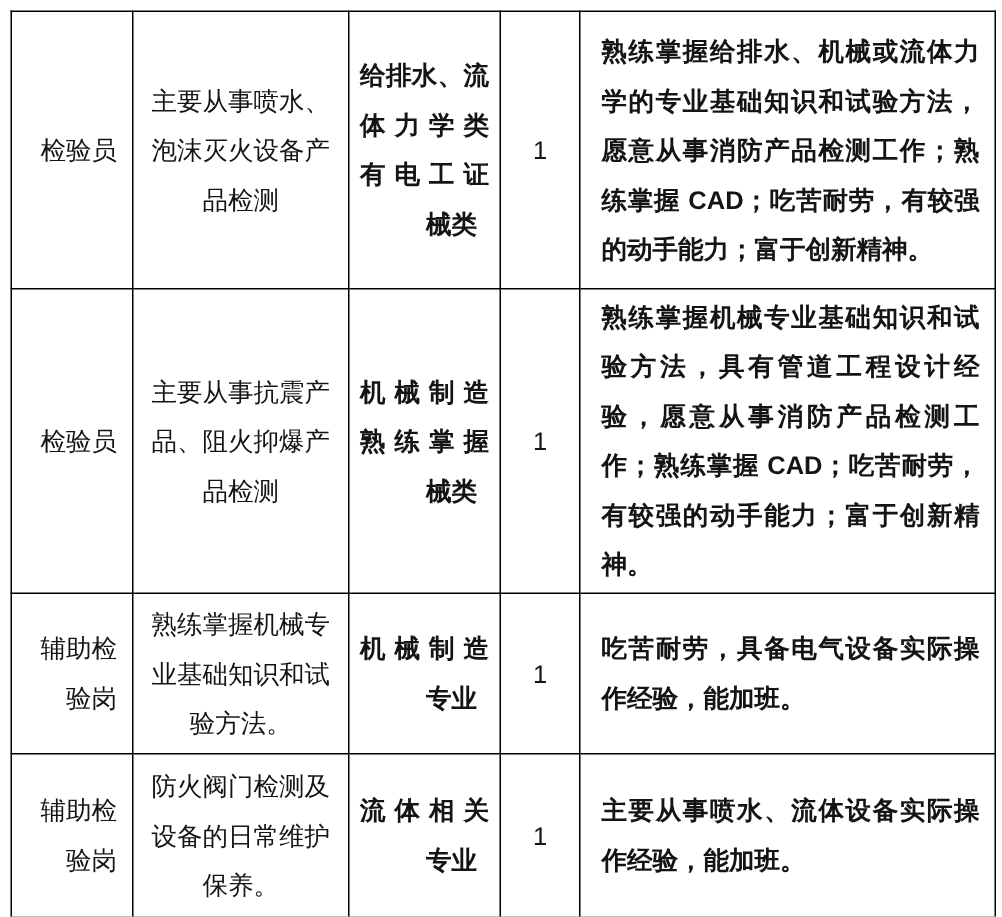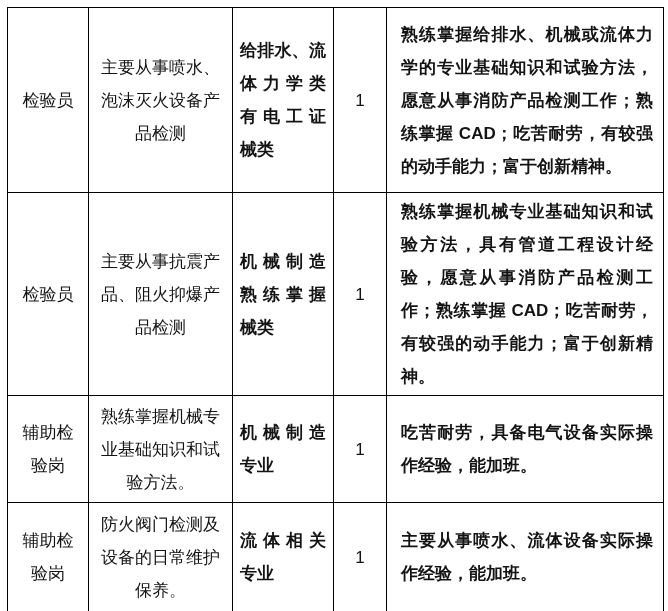--- a/index.html
+++ b/index.html
@@ -32,29 +32,29 @@
     vertical-align: middle;
     overflow: hidden;
     word-break: break-all;
   }
   col.c1 { width: 81px; }
   col.c2 { width: 144px; }
   col.c3 { width: 101px; }
   col.c4 { width: 53px; }
   col.c5 { width: 277px; }
 
-  td.cell-position { text-align: center; padding: 0 10px; }
+  td.cell-position { text-align: right; padding: 0 10px; }
   td.cell-duty     { text-align: center; padding: 2px 10px; }
   td.cell-major    { padding: 2px 7px; }
   td.cell-count    { text-align: center; padding: 0 2px; }
   td.cell-req      { text-align: justify; padding: 2px 10px 2px 14px; font-weight: bold; }
 
   
   .jline { text-align: justify; text-align-last: justify; font-weight: bold; }
-  .jline:last-child { text-align-last: left; }
+  .jline:last-child { text-align-last: left; margin-left: 44px; }
 
   tr.row-1 { height: 185px; }
   tr.row-2 { height: 193px; }
   tr.row-3 { height: 107px; }
   tr.row-4 { height: 109px; }
 </style>
 </head>
 <body>
 
 <div class="page">

